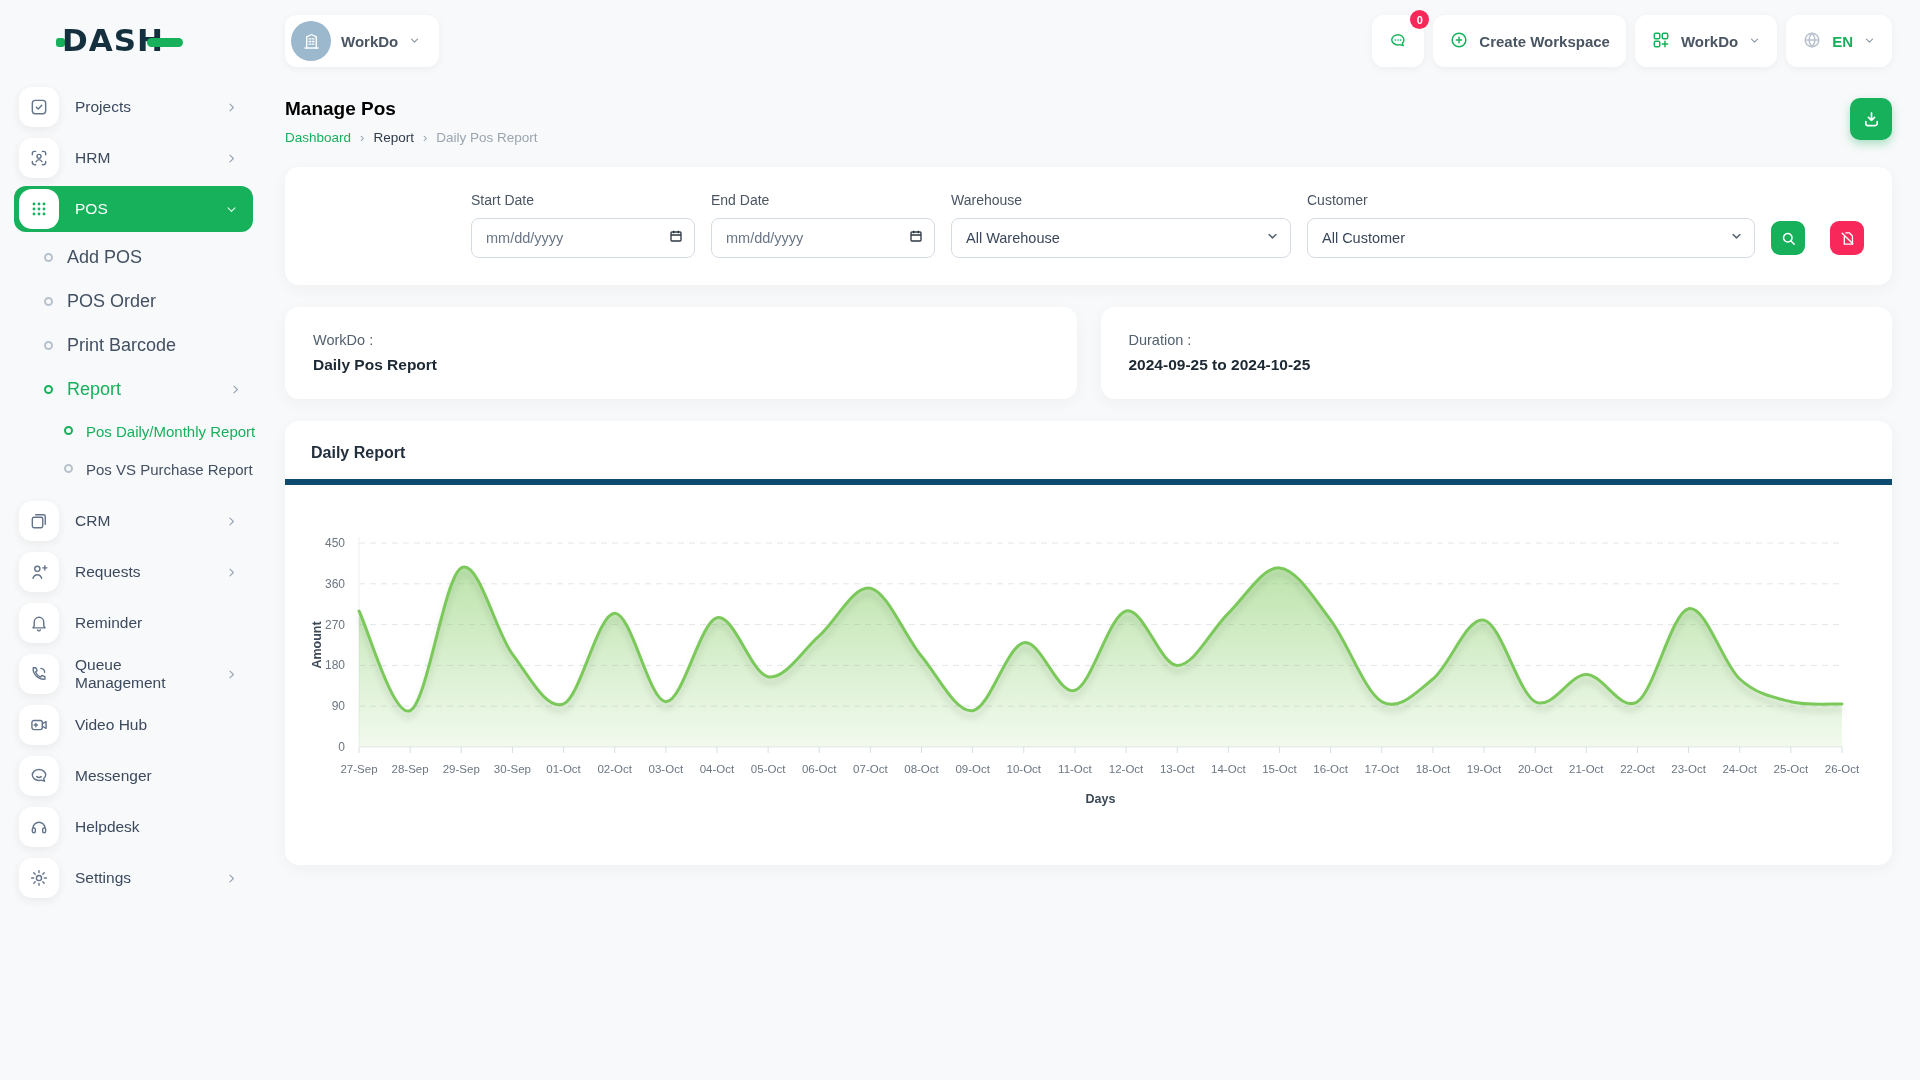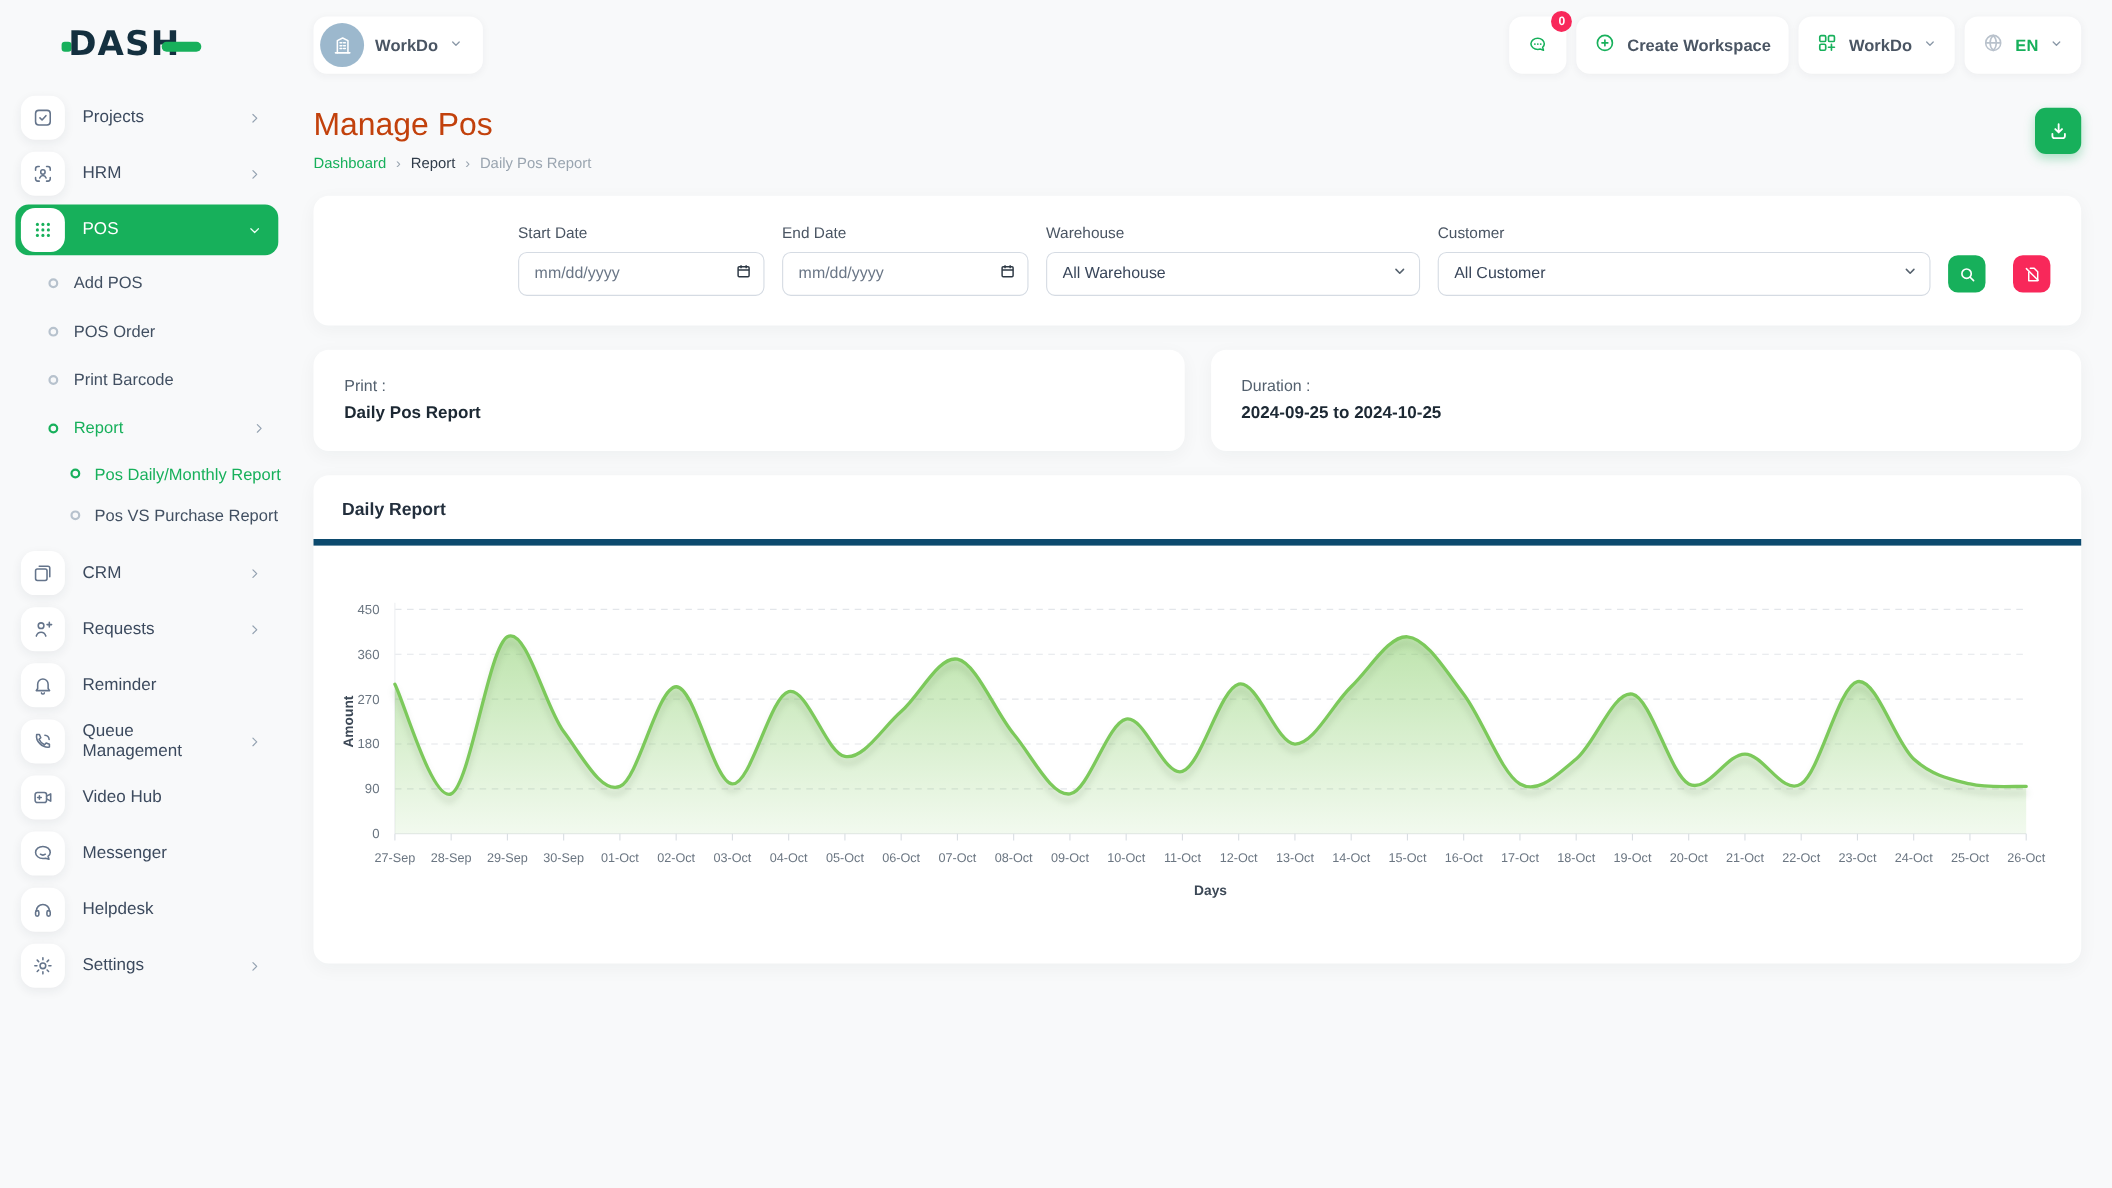--- a/index.html
+++ b/index.html
@@ -18,21 +18,21 @@
     padding:0 14px 0 5px;border-radius:12px;font-size:15.5px;font-weight:400;color:#3c4a5e;cursor:pointer}
   .icon-chip{width:40px;height:40px;border-radius:13px;background:#fff;display:grid;place-items:center;
     box-shadow:0 3px 10px rgba(30,45,60,.07);color:#64748b;flex:none}
   .icon-chip svg{width:20px;height:20px}
   .nav-chev{margin-left:auto;color:#94a2b1;display:grid;place-items:center}
   .nav-chev svg{width:15px;height:15px}
   .nav-item.active{background:var(--green);color:#fff}
   .nav-item.active .icon-chip{box-shadow:none;color:var(--green)}
   .nav-item.active .nav-chev{color:#eafff3}
   .sub{padding-left:30px}
-  .sub-item{display:flex;align-items:center;gap:14px;height:40px;margin:4px 0;font-size:15px;color:#425062;cursor:pointer}
+  .sub-item{display:flex;align-items:center;gap:14px;height:40px;margin:4px 0;font-size:18px;color:#425062;cursor:pointer}
   .sub2{padding-left:20px;margin-bottom:10px}
   .sub2-item{display:flex;align-items:flex-start;gap:13px;padding:9px 0;font-size:15px;color:#425062;width:205px;line-height:1.3;cursor:pointer}
   .bullet{width:9px;height:9px;border-radius:50%;border:2px solid #b7c2cd;flex:none}
   .sub2-item .bullet{margin-top:4px}
   .green-text{color:var(--green) !important}
   .green-text .bullet{border-color:var(--green)}
   .sub-item .nav-chev{margin-left:auto;padding-right:22px}
 
   
   .main{flex:1;padding:10px 28px 0 20px;min-width:0}
@@ -45,21 +45,21 @@
   .avatar svg{width:21px;height:21px}
   .chev-sm{color:#8b99a8}.chev-sm svg{width:13px;height:13px}
   .right-pills{display:flex;gap:9px;align-items:center}
   .notif-pill{width:52px;justify-content:center;position:relative;color:var(--green)}
   .badge{position:absolute;top:-5px;right:-5px;min-width:19px;height:19px;border-radius:10px;background:var(--pink);
     color:#fff;font-size:11px;font-weight:700;display:grid;place-items:center;padding:0 5px}
   .green-ic{color:var(--green)}.gray-ic{color:#b9c2cc}
   .lang-label{color:var(--green);font-weight:700}
 
   .page-head{display:flex;justify-content:space-between;align-items:flex-start;margin-top:26px}
-  .page-title{font-size:29px;font-weight:400;color:#c2410c}
+  .page-title{font-size:19px;font-weight:700;color:#000000}
   .breadcrumb{margin-top:10px;font-size:13.5px;display:flex;align-items:center;gap:9px}
   .crumb-link{color:var(--green);cursor:pointer}
   .crumb-mid{color:#2f3b49;cursor:pointer}
   .crumb-cur{color:#9aa5b0}
   .crumb-sep{color:#9aa5b0;font-size:13px}
   .dl-btn{width:42px;height:42px;border-radius:10px;background:var(--green);border:none;display:grid;place-items:center;
     color:#fff;cursor:pointer;box-shadow:0 4px 10px rgba(23,176,91,.35)}
   .dl-btn svg{width:21px;height:21px}
 
   .tabs{display:flex;align-items:center;gap:14px;margin-top:24px}
@@ -419,21 +419,21 @@
       <button class="sq-btn reset-btn">
         <svg viewBox="0 0 24 24" fill="none" stroke="currentColor" stroke-width="1.9" stroke-linecap="round" stroke-linejoin="round">
             <path d="M9.5 4h5L19 8.5V20H7.5V9.5"></path>
             <path d="M4.5 4.5l15 15"></path>
           </svg>
       </button>
     </div>
 
     <div class="summary-row">
       <div class="card sum-card">
-        <div class="sum-label">Print :</div>
+        <div class="sum-label">WorkDo :</div>
         <div class="sum-value">Daily Pos Report</div>
       </div>
       <div class="card sum-card">
         <div class="sum-label">Duration :</div>
         <div class="sum-value">2024-09-25 to 2024-10-25</div>
       </div>
     </div>
 
     <div class="card chart-card">
       <div class="chart-head">Daily Report</div>

